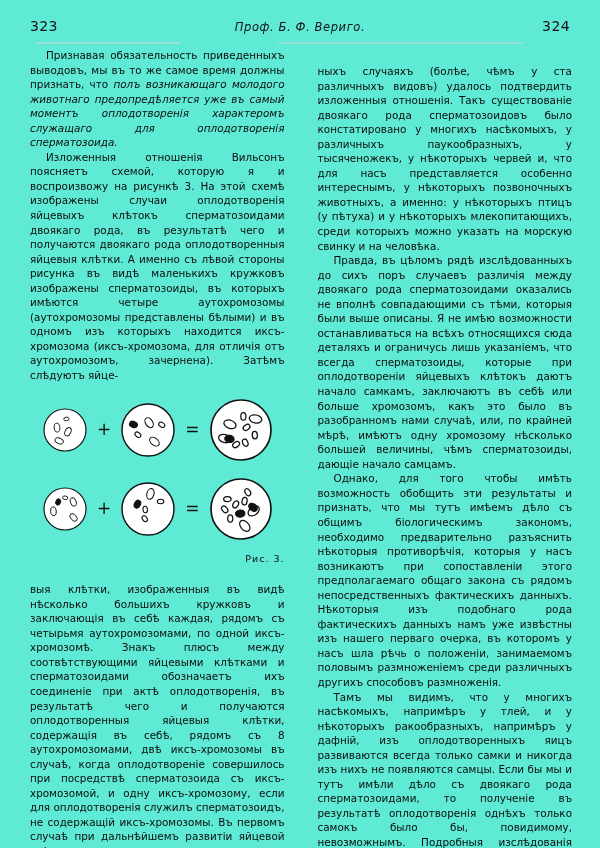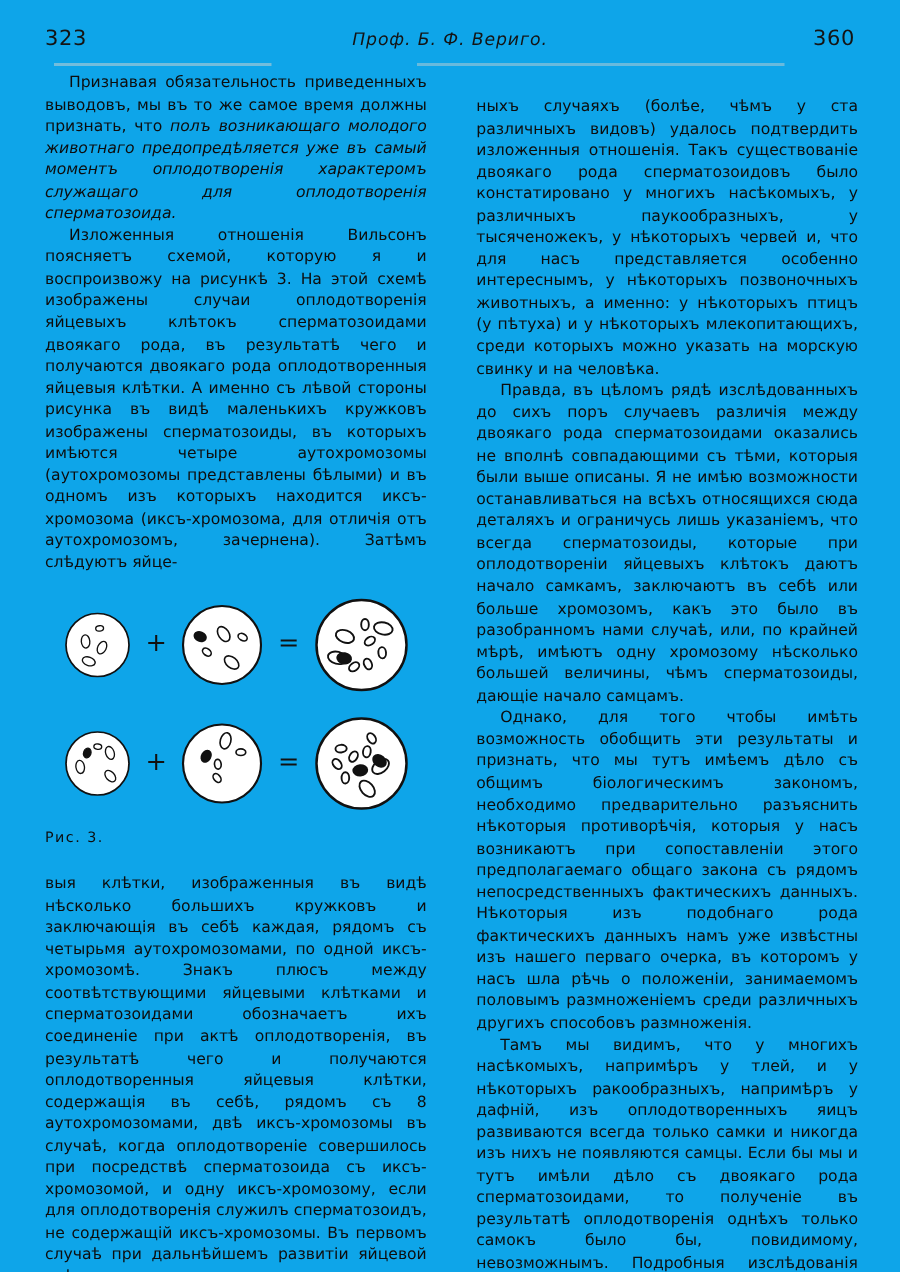--- a/index.html
+++ b/index.html
@@ -12,21 +12,21 @@
     height: 848px;
     font-family: "DejaVu Sans", sans-serif;
     color: #0d0d0d;
     position: relative;
     overflow: hidden;
   }
   .page {
     position: relative;
     width: 600px;
     height: 848px;
-    background: #0ea5e9;
+    background: #5eead4;
     padding: 12px;
     box-sizing: border-box;
   }
 
   
   .running-head {
     position: absolute;
     top: 18px;
     left: 30px;
     right: 30px;
@@ -88,41 +88,41 @@
     text-align: center;
   }
   .figure svg {
     display: block;
     margin: 0 auto;
   }
   .fig-caption {
     font-size: 9.5px;
     letter-spacing: 1px;
     margin-top: 2px;
-    text-align: left;
+    text-align: right;
     text-indent: 0;
   }
 
   
   .speckle {
     position: absolute;
     height: 2px;
     background: #d8d5cf;
     opacity: 0.85;
   }
 </style>
 </head>
 <body>
 
 <div class="page">
 
   <div class="running-head">
     <span class="folio">323</span>
     <span class="head-title">Проф. Б. Ф. Вериго.</span>
-    <span class="folio">360</span>
+    <span class="folio">324</span>
   </div>
 
   <div class="speckle" style="left:36px; top:42px; width:145px; opacity:.5;"></div>
   <div class="speckle" style="left:278px; top:42px; width:245px; opacity:.45;"></div>
 
   <div class="columns">
 
     <div class="col" id="left-col">
         <p><span>Признавая обязательность приведенныхъ выводовъ, мы въ то же самое время должны признать, что </span><span class="it">полъ возникающаго молодого животнаго предопредѣляется уже въ самый моментъ оплодотворенія характеромъ служащаго для оплодотворенія сперматозоида.</span></p>
         <p><span>Изложенныя отношенія Вильсонъ поясняетъ схемой, которую я и воспроизвожу на рисункѣ 3. На этой схемѣ изображены случаи оплодотворенія яйцевыхъ клѣтокъ сперматозоидами двоякаго рода, въ результатѣ чего и получаются двоякаго рода оплодотворенныя яйцевыя клѣтки. А именно съ лѣвой стороны рисунка въ видѣ маленькихъ кружковъ изображены сперматозоиды, въ которыхъ имѣются четыре аутохромозомы (аутохромозомы представлены бѣлыми) и въ одномъ изъ которыхъ находится иксъ-хромозома (иксъ-хромозома, для отличія отъ аутохромозомъ, зачернена). Затѣмъ слѣдуютъ яйце-</span></p>

